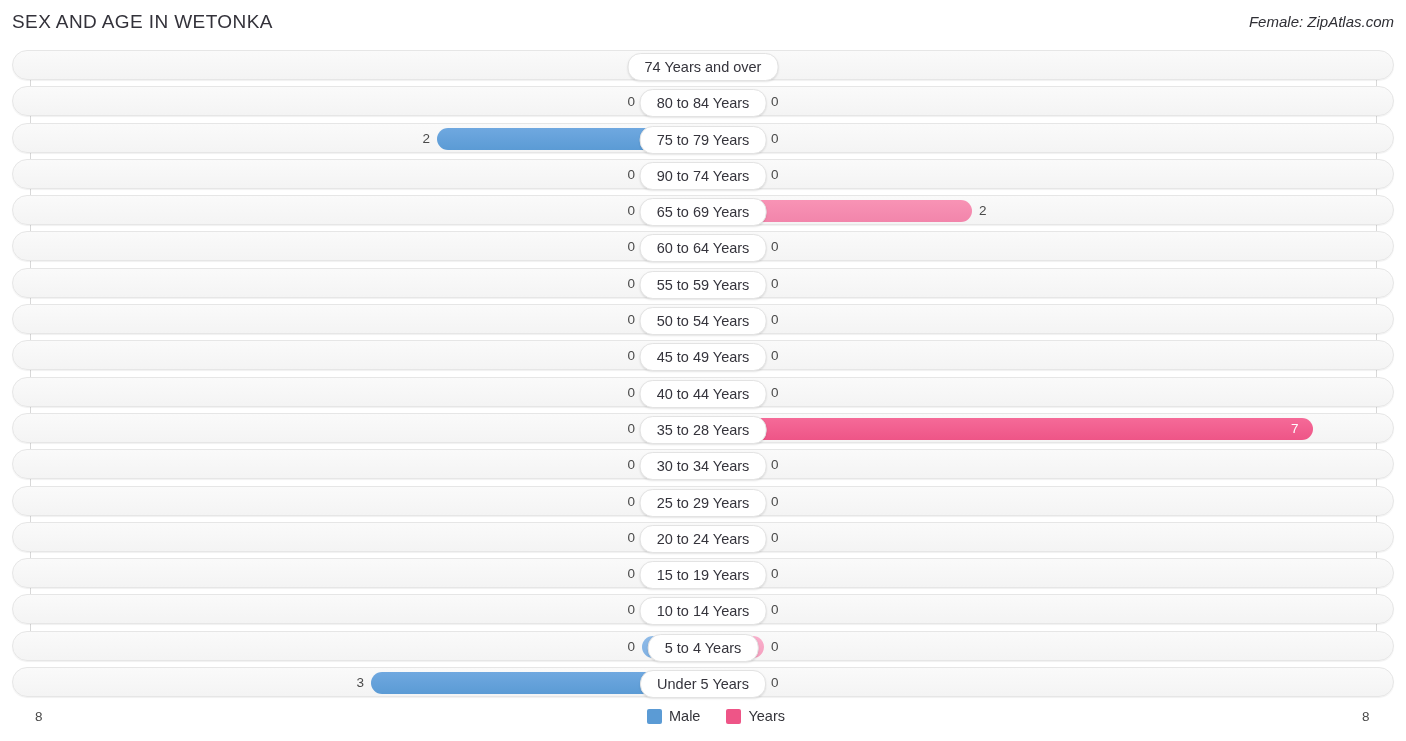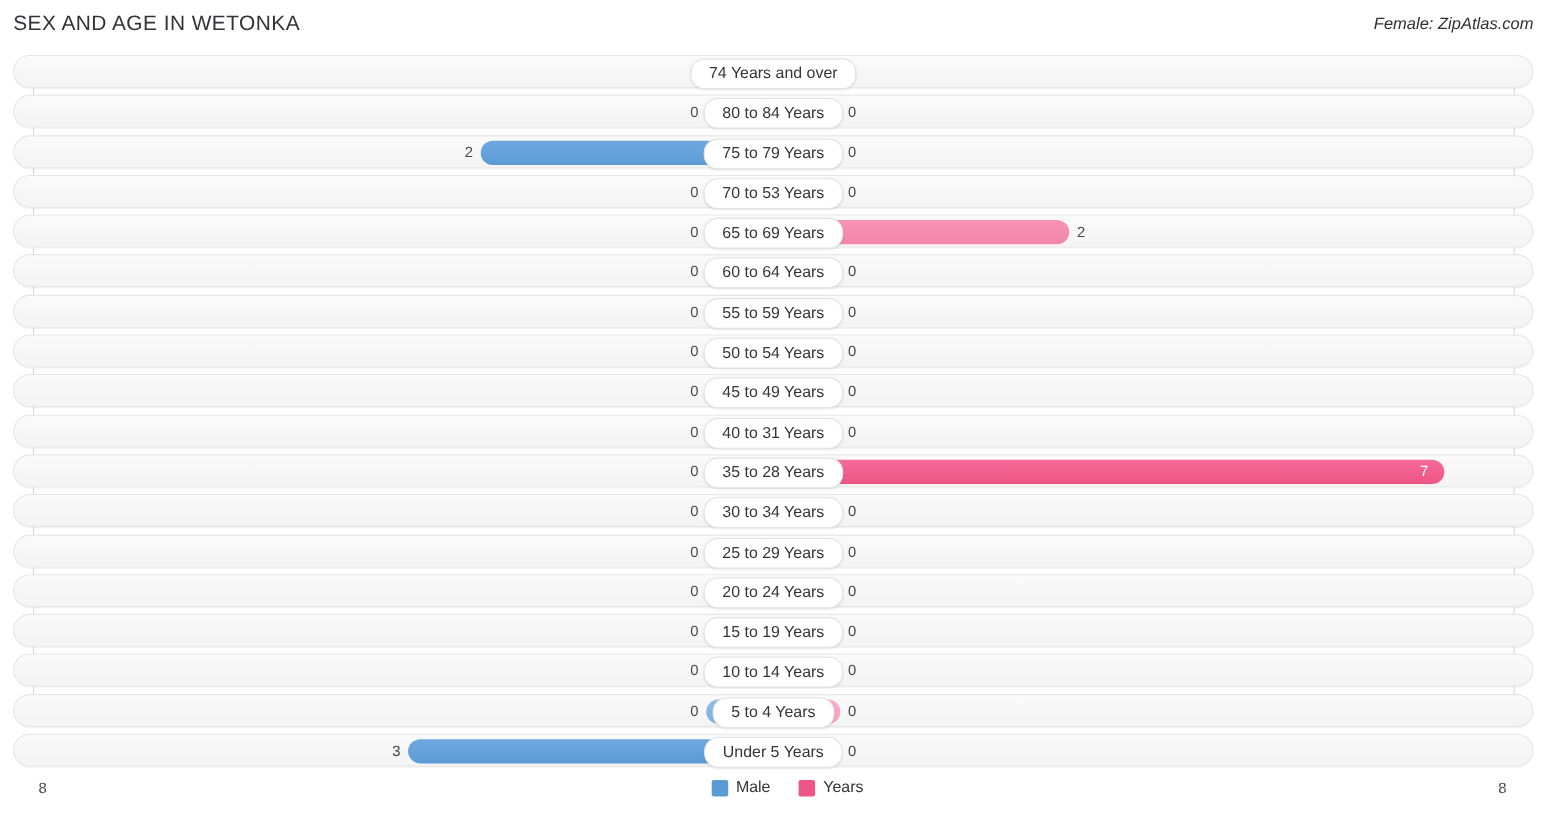--- a/index.html
+++ b/index.html
@@ -145,21 +145,21 @@
         </div>
         <div class="pill">75 to 79 Years</div>
       </div>
       <div class="row">
         <div class="bars">
           <div class="bar male" style="width: 60px;"></div>
           <div class="bar female" style="width: 60px;"></div>
           <div class="val male" style="right: 758px;">0</div>
           <div class="val female" style="left: 758px;">0</div>
         </div>
-        <div class="pill">70 to 53 Years</div>
+        <div class="pill">90 to 74 Years</div>
       </div>
       <div class="row">
         <div class="bars">
           <div class="bar male" style="width: 60px;"></div>
           <div class="bar female mid" style="width: 268px;"></div>
           <div class="val male" style="right: 758px;">0</div>
           <div class="val female" style="left: 966px;">2</div>
         </div>
         <div class="pill">65 to 69 Years</div>
       </div>
@@ -199,21 +199,21 @@
         </div>
         <div class="pill">45 to 49 Years</div>
       </div>
       <div class="row">
         <div class="bars">
           <div class="bar male" style="width: 60px;"></div>
           <div class="bar female" style="width: 60px;"></div>
           <div class="val male" style="right: 758px;">0</div>
           <div class="val female" style="left: 758px;">0</div>
         </div>
-        <div class="pill">40 to 31 Years</div>
+        <div class="pill">40 to 44 Years</div>
       </div>
       <div class="row">
         <div class="bars">
           <div class="bar male" style="width: 60px;"></div>
           <div class="bar female solid" style="width: 609px;"></div>
           <div class="val male" style="right: 758px;">0</div>
           <div class="val female inside" style="left: 1278px;">7</div>
         </div>
         <div class="pill">35 to 28 Years</div>
       </div>

